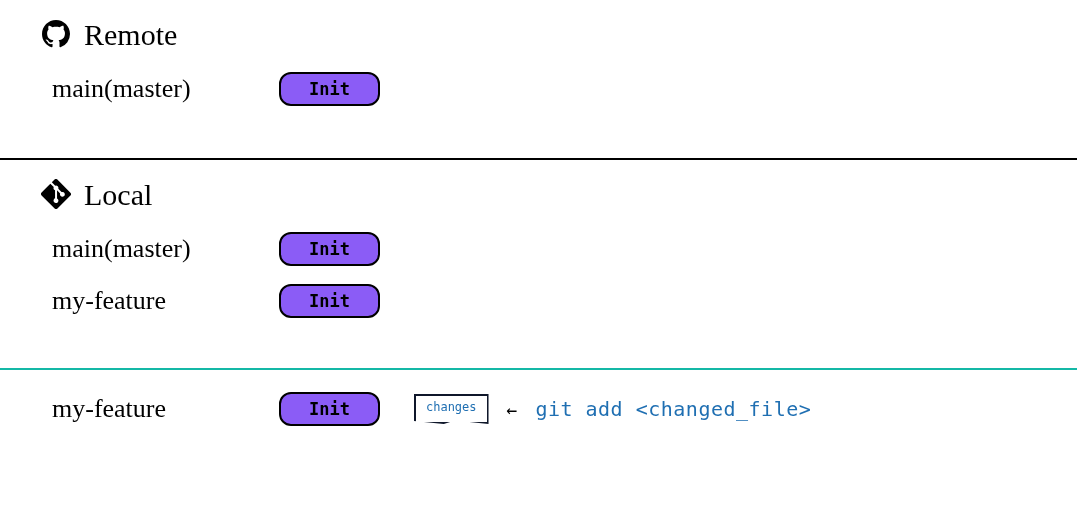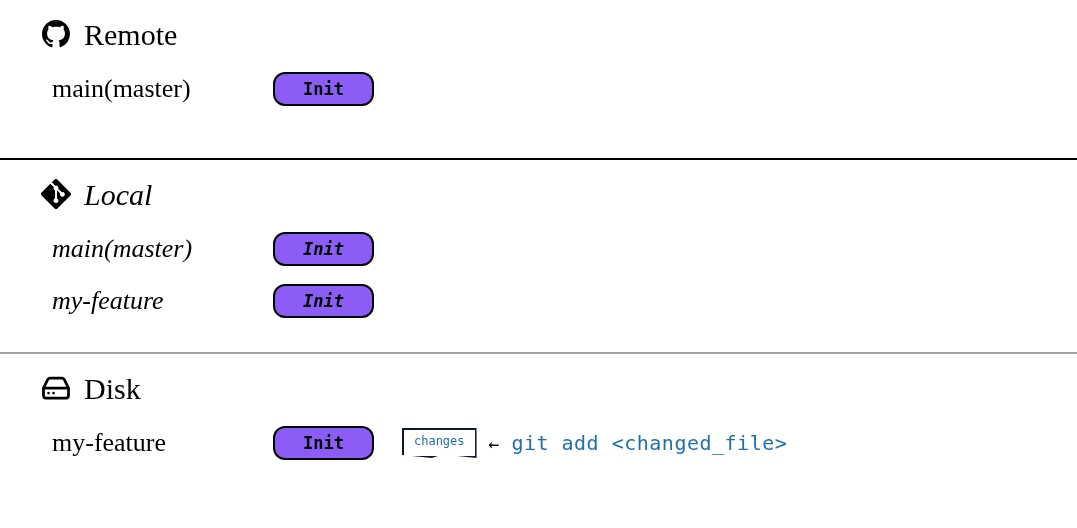--- a/index.html
+++ b/index.html
@@ -7,21 +7,21 @@
       font-family: Georgia, 'Times New Roman', serif;
       background: #fff;
       width: 1077px;
       height: 528px;
       overflow: hidden;
     }
     .section {
       padding: 18px 40px 20px 40px;
     }
     .section-remote { border-bottom: 2px solid #000; padding-bottom: 38px; }
-    .section-local { border-bottom: 2px solid #a3a3a3; padding-bottom: 20px; font-style: italic; }
+    .section-local { border-bottom: 2px solid #14b8a6; padding-bottom: 36px; }
     .section-disk { }
     .section-header {
       display: flex;
       align-items: flex-start;
       gap: 12px;
       margin-bottom: 16px;
     }
     .section-title {
       font-size: 30px;
       font-weight: 400;
@@ -29,21 +29,21 @@
     .icon-wrap {
       width: 32px;
       height: 32px;
       display: flex;
       align-items: center;
       justify-content: center;
     }
     .branch-row {
       display: flex;
       align-items: center;
-      gap: 6px;
+      gap: 12px;
       margin-left: 12px;
       margin-bottom: 10px;
       min-height: 42px;
     }
     .branch-name {
       font-size: 26px;
       font-weight: 400;
       width: 215px;
       flex-shrink: 0;
     }
@@ -112,31 +112,20 @@
     <span class="branch-name">main(master)</span>
     <span class="commit-pill">Init</span>
   </div>
   <div class="branch-row">
     <span class="branch-name">my-feature</span>
     <span class="commit-pill">Init</span>
   </div>
 </div>
 
 <div class="section section-disk">
-  <div class="section-header">
-    <span class="icon-wrap">
-      <svg viewBox="0 0 24 24" width="30" height="30" fill="none" stroke="#000" stroke-width="2.2" stroke-linecap="round" stroke-linejoin="round">
-          <path d="M22 12H2"></path>
-          <path d="M5.45 5.11 2 12v6a2 2 0 0 0 2 2h16a2 2 0 0 0 2-2v-6l-3.45-6.89A2 2 0 0 0 16.76 4H7.24a2 2 0 0 0-1.79 1.11z"></path>
-          <line x1="6" y1="16" x2="6.01" y2="16"></line>
-          <line x1="10" y1="16" x2="10.01" y2="16"></line>
-        </svg>
-    </span>
-    <span class="section-title">Disk</span>
-  </div>
   <div class="branch-row">
     <span class="branch-name">my-feature</span>
     <span class="commit-pill">Init</span>
     <span class="changes-box">changes</span>
     <span class="arrow">←</span>
     <span class="cmd">git add &lt;changed_file&gt;</span>
   </div>
 </div>
 
 </body></html>

